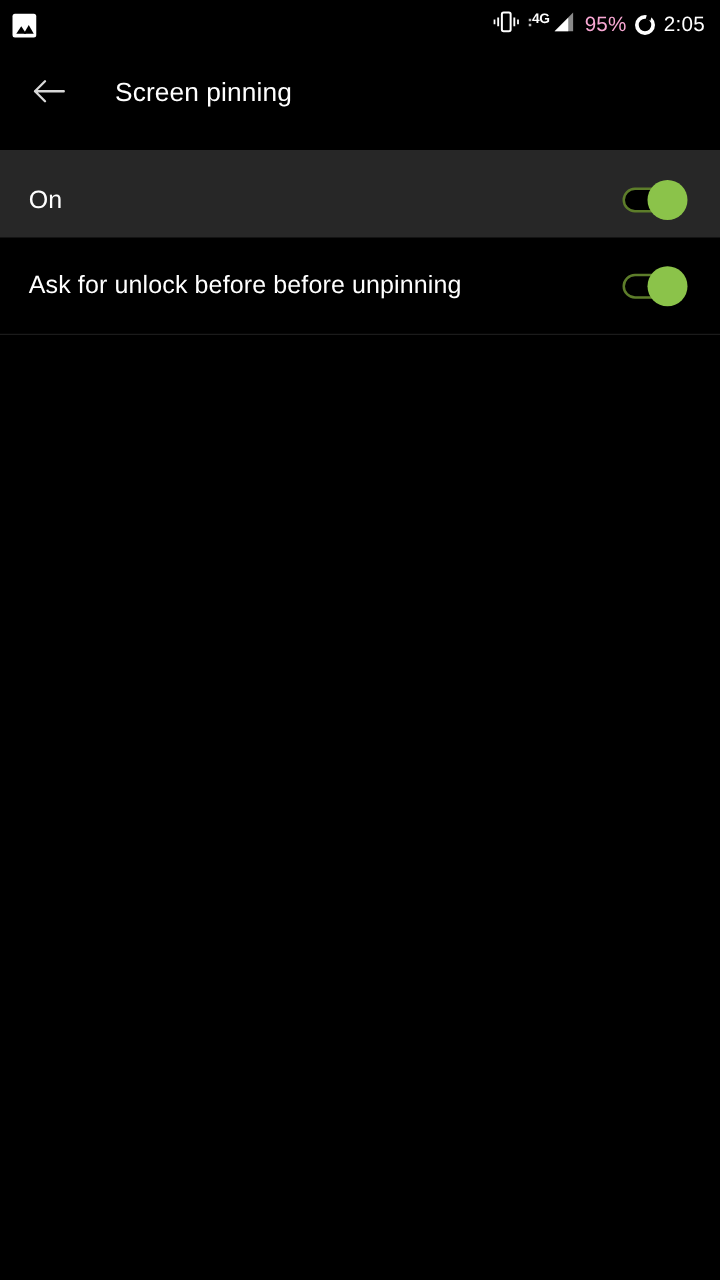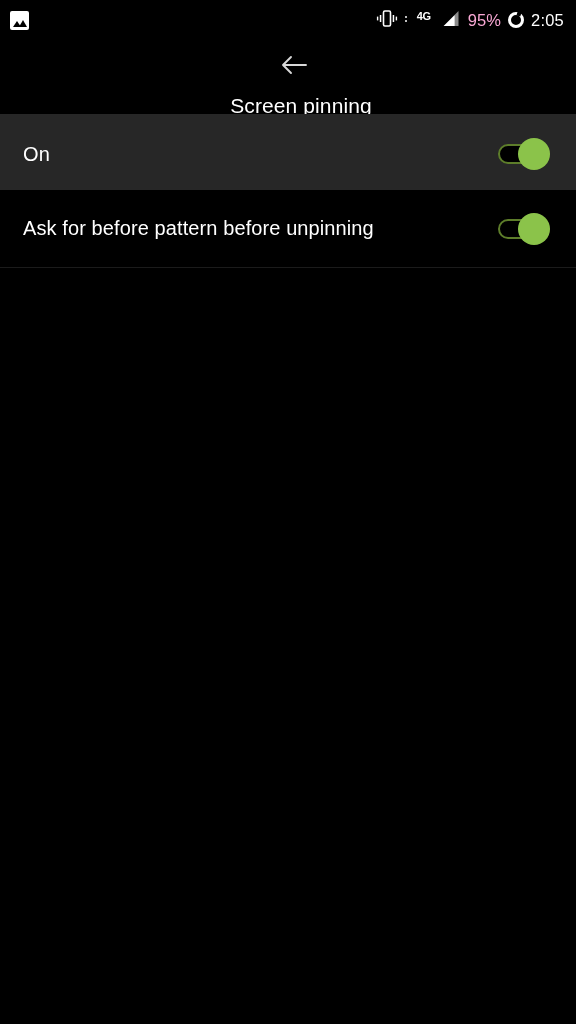--- a/index.html
+++ b/index.html
@@ -66,21 +66,21 @@
     left: 9px; bottom: 3px;
     width: 0; height: 0;
     border-left: 4px solid transparent;
     border-right: 4px solid transparent;
     border-bottom: 7.5px solid #000000;
   }
   .vibrate-icon { display: block; }
   .signal-wrap {
     display: flex;
     align-items: flex-start;
-    gap: 10px;
+    gap: 1px;
   }
   .sig-dots {
     display: flex;
     flex-direction: column;
     justify-content: center;
     gap: 2px;
     margin-top: 7px;
   }
   .sig-dots i {
     display: block;
@@ -126,21 +126,20 @@
 
   
   .toolbar {
     position: absolute;
     left: 0; top: 40px;
     width: 576px;
     height: 70px;
     display: flex;
     align-items: center;
     background: #000000;
-    flex-direction: column;
   }
   .back-button {
     width: 54px;
     height: 54px;
     margin-left: 12px;
     display: flex;
     align-items: center;
     justify-content: center;
     flex: 0 0 auto;
   }
@@ -155,21 +154,21 @@
   .row {
     position: absolute;
     left: 0;
     width: 576px;
     display: flex;
     align-items: center;
     box-sizing: border-box;
     padding: 0 26px 0 23px;
   }
   .row-master {
-    top: 114px;
+    top: 120px;
     height: 80px;
     background: #272727;
   }
   .row-secondary {
     top: 190px;
     height: 78px;
     background: #000000;
     border-bottom: 1px solid #1b1b1b;
   }
   .row-label {
@@ -273,21 +272,21 @@
 
   <div class="row row-master">
     <div class="row-label">On</div>
     <div class="switch">
       <div class="switch-track"></div>
       <div class="switch-thumb"></div>
     </div>
   </div>
 
   <div class="row row-secondary">
-    <div class="row-label">Ask for before pattern before unpinning</div>
+    <div class="row-label">Ask for unlock before before unpinning</div>
     <div class="switch">
       <div class="switch-track"></div>
       <div class="switch-thumb"></div>
     </div>
   </div>
 
   <div class="content-area"></div>
 
 </div>
 

